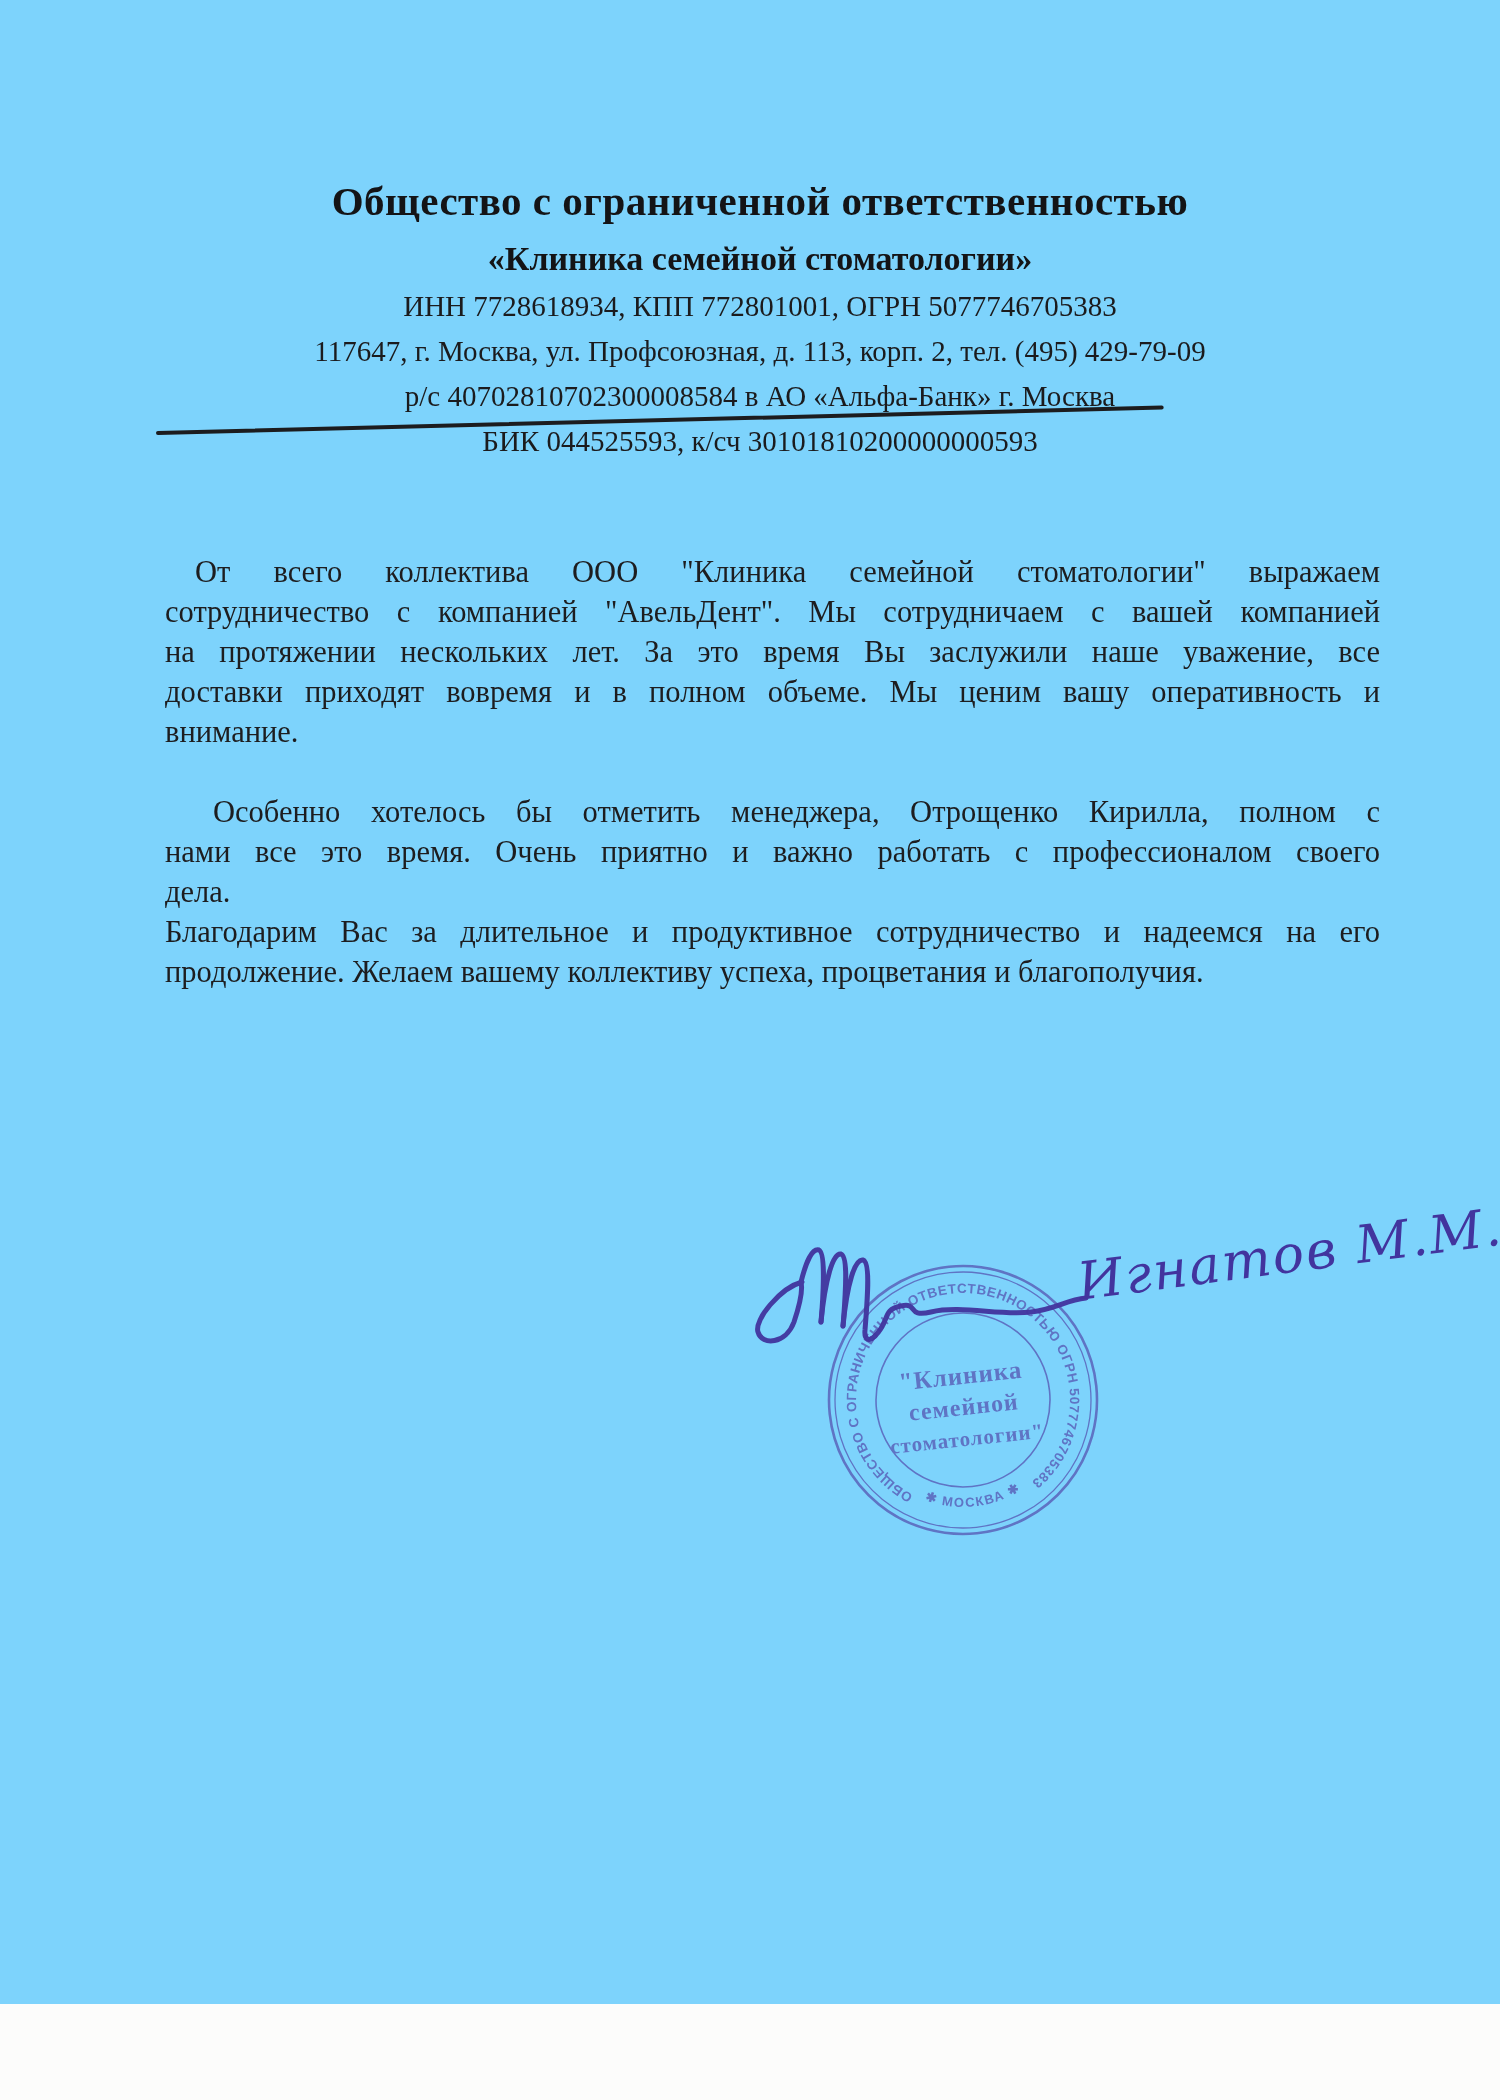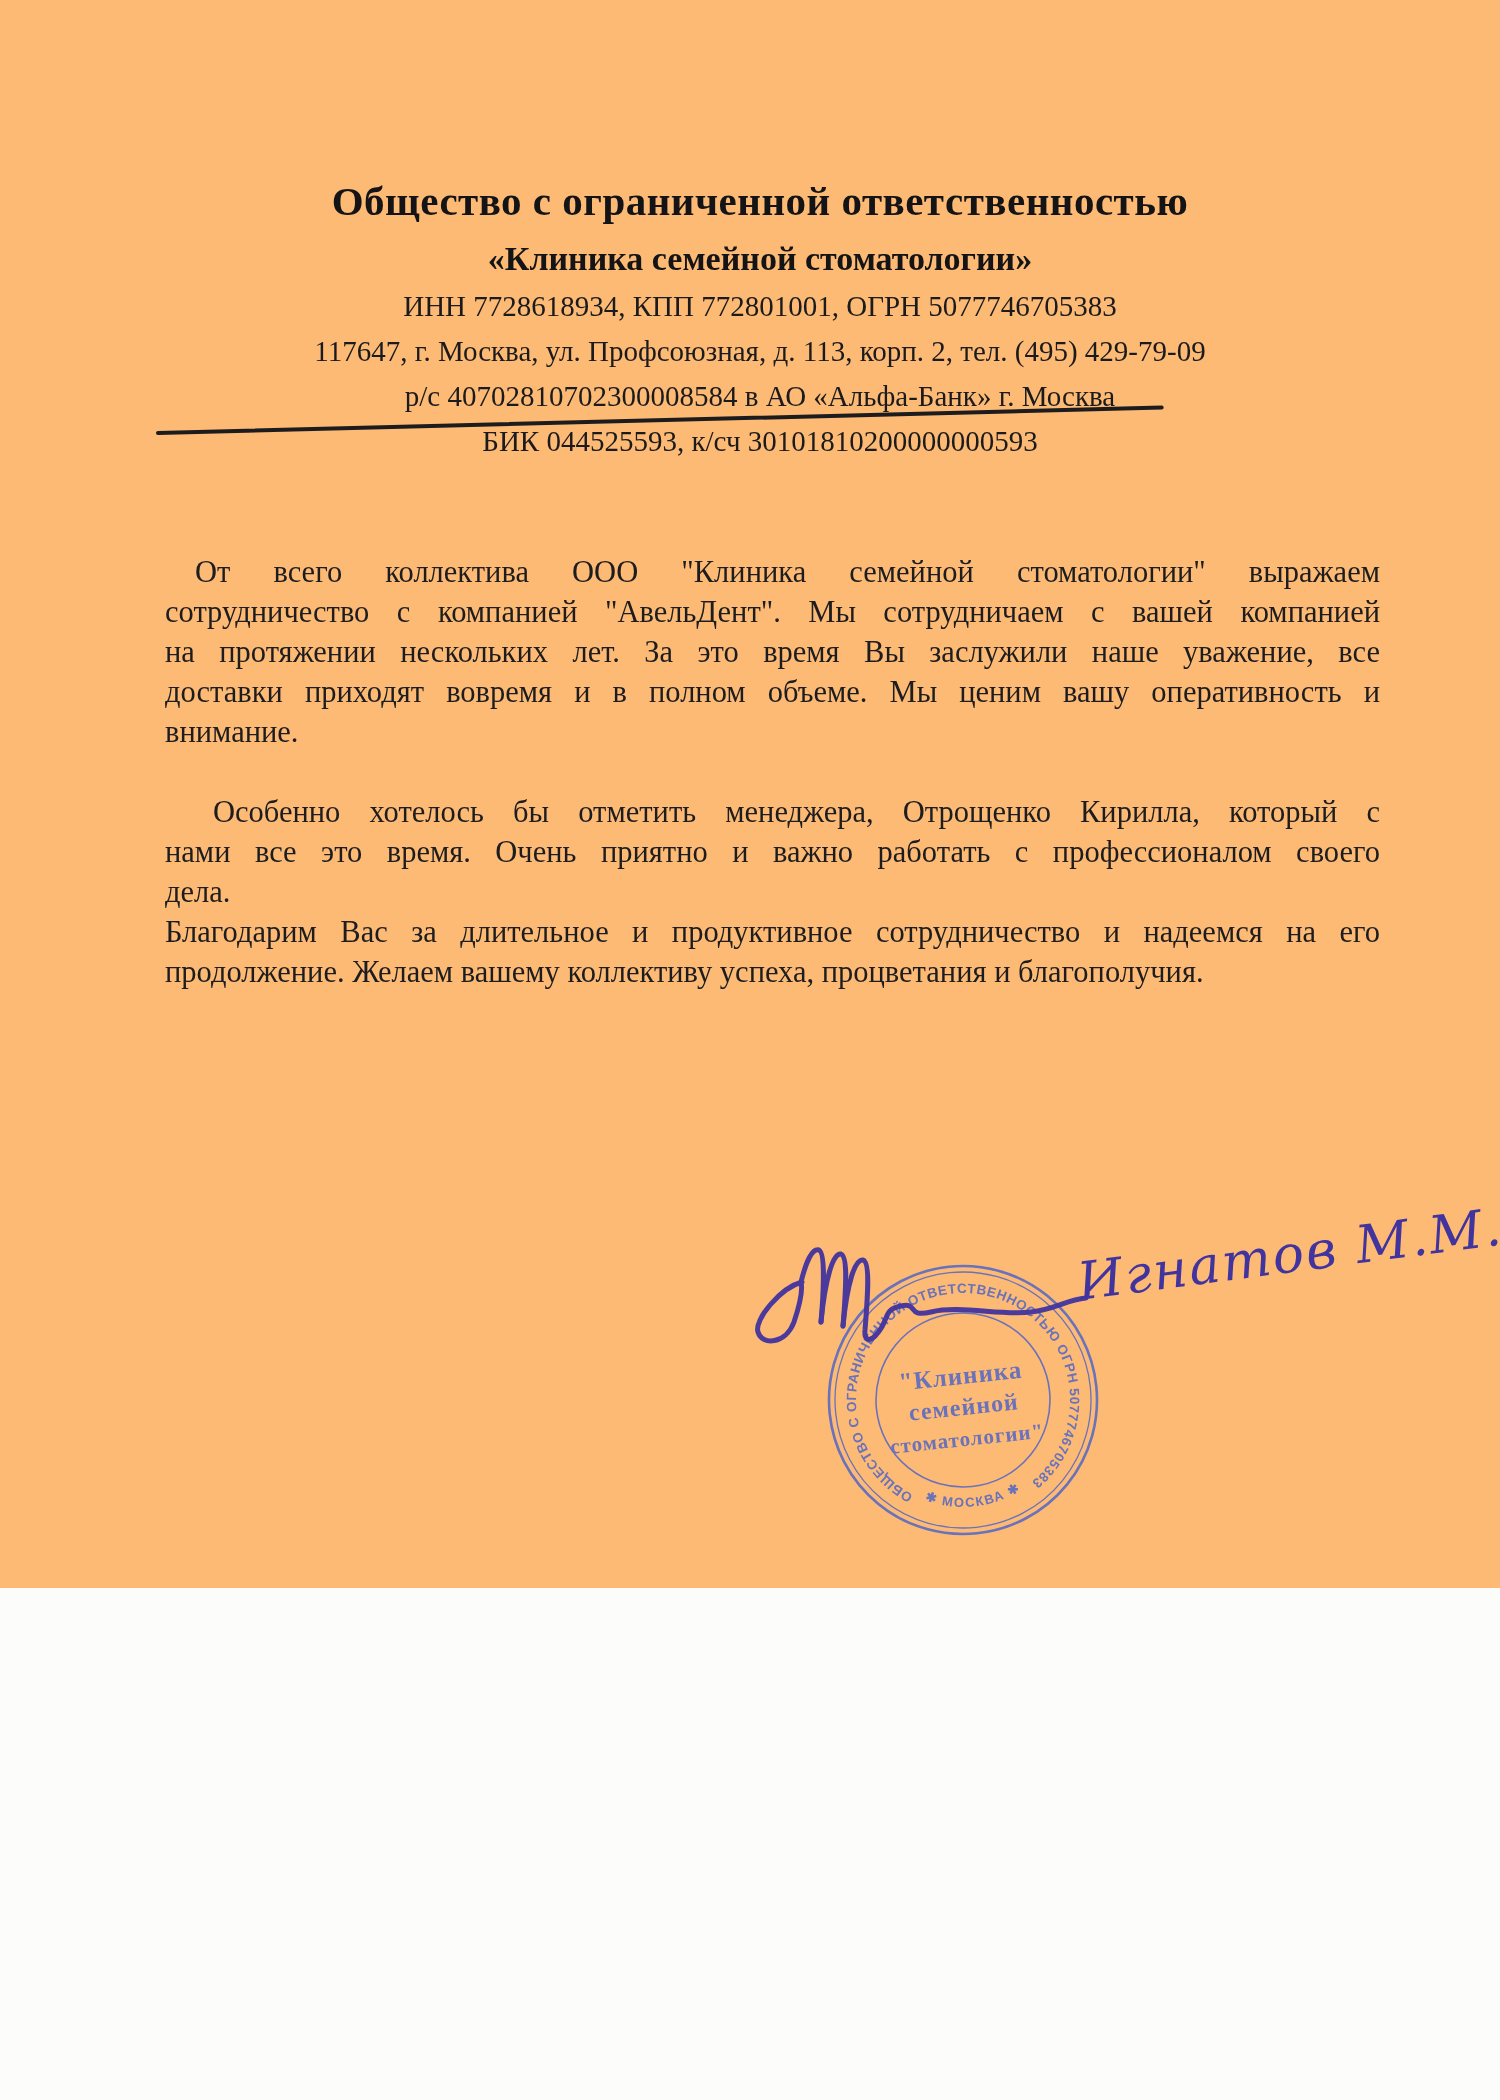--- a/index.html
+++ b/index.html
@@ -7,22 +7,22 @@
     padding: 0;
     width: 1500px;
     height: 2100px;
     background: #fcfcfb;
     overflow: hidden;
   }
   .page {
     position: absolute;
     left: 0; top: 0;
     width: 1500px;
-    height: 1588px;
-    background: #fdba74;
+    height: 2004px;
+    background: #7dd3fc;
     font-family: "Liberation Serif", serif;
     color: #1e1e20;
   }
 
   
   .letterhead {
     position: absolute;
     left: 140px;
     top: 178px;
     width: 1240px;
@@ -155,21 +155,21 @@
 
   <main class="letter-body">
       <div class="para">
         <div class="line">От всего коллектива ООО "Клиника семейной стоматологии" выражаем</div>
         <div class="line">сотрудничество с компанией "АвельДент". Мы сотрудничаем с вашей компанией</div>
         <div class="line">на протяжении нескольких лет. За это время Вы заслужили наше уважение, все</div>
         <div class="line">доставки приходят вовремя и в полном объеме. Мы ценим вашу оперативность и</div>
         <div class="line last">внимание.</div>
       </div>
       <div class="para">
-        <div class="line">Особенно хотелось бы отметить менеджера, Отрощенко Кирилла, который с</div>
+        <div class="line">Особенно хотелось бы отметить менеджера, Отрощенко Кирилла, полном с</div>
         <div class="line">нами все это время. Очень приятно и важно работать с профессионалом своего</div>
         <div class="line last">дела.</div>
       </div>
       <div class="para">
         <div class="line">Благодарим Вас за длительное и продуктивное сотрудничество и надеемся на его</div>
         <div class="line last">продолжение. Желаем вашему коллективу успеха, процветания и благополучия.</div>
       </div>
     </main>
 
   <svg class="stamp" viewBox="0 0 274 274">

